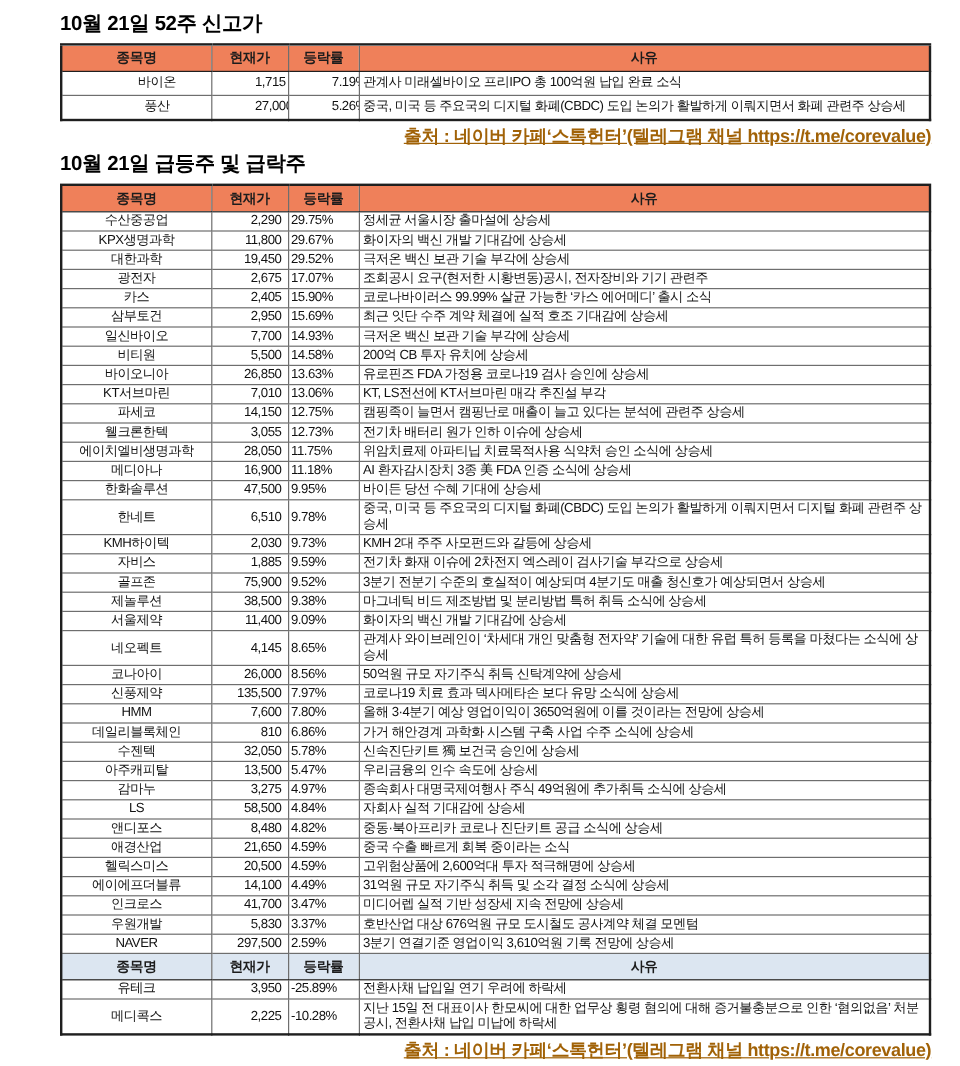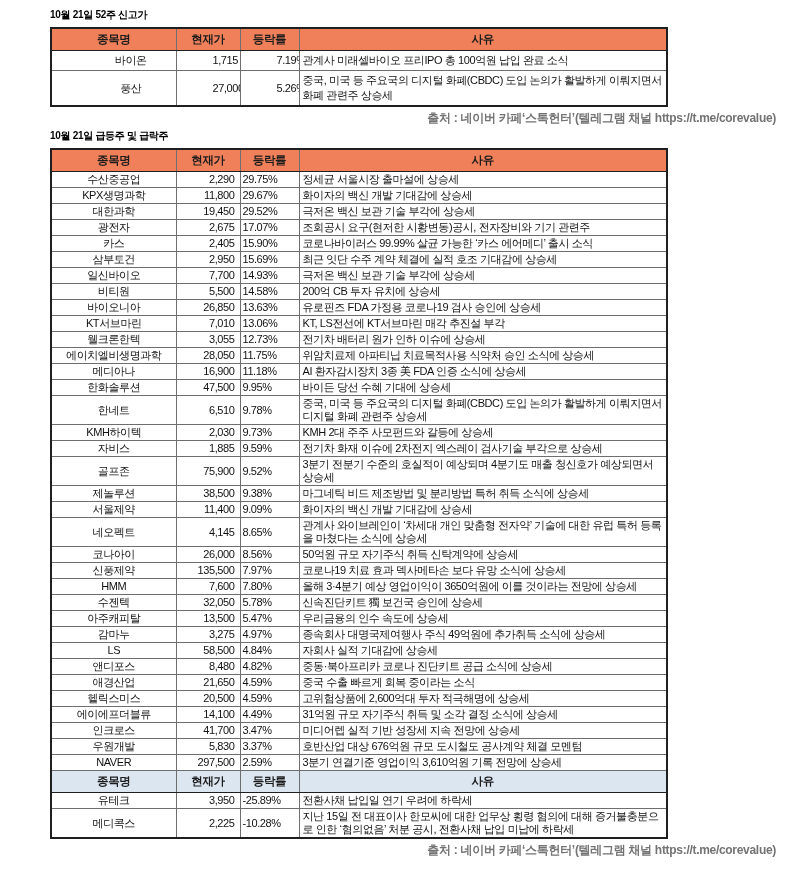--- a/index.html
+++ b/index.html
@@ -5,26 +5,26 @@
   html,body{margin:0;padding:0;background:#ffffff;}
   body{
     width:800px;height:888px;overflow:hidden;
     font-family:"Liberation Sans","DejaVu Sans",sans-serif;
     color:var(--text,#111);
     -webkit-font-smoothing:antialiased;
   }
   .page{width:800px;height:888px;background:#fff;position:relative;}
   .section-title{
     margin:8px 0 5px 50px;
-    font-size:10px;font-weight:bold;color:#000;letter-spacing:-0.3px;
+    font-size:17px;font-weight:bold;color:#000;letter-spacing:-0.3px;
   }
   .section-title.second{margin-top:0;}
   table.stock-table{
     border-collapse:collapse;table-layout:fixed;
-    width:618px;margin-left:50px;
+    width:726px;margin-left:50px;
     border:2px solid var(--border-dark,#1f1f1f);
   }
   table.stock-table col.c1{width:125px;}
   table.stock-table col.c2{width:64px;}
   table.stock-table col.c3{width:59px;}
   th,td{
     border:1px solid var(--border-inner,#6e6e6e);
     font-size:11px;color:var(--text,#111);
     overflow:hidden;
   }
@@ -40,22 +40,23 @@
     border-top:1.5px solid var(--border-dark,#1f1f1f);
   }
   td{padding:1px 2px;line-height:13px;letter-spacing:-0.4px;}
   .t1 td{line-height:15px;padding-top:2px;padding-bottom:2px;padding-left:36px;}
   td.c-name{text-align:center;white-space:nowrap;}
   td.c-price{text-align:right;padding-right:5px;white-space:nowrap;}
   td.c-change{text-align:left;padding-right:2px;white-space:nowrap;}
   td.c-reason{text-align:left;padding-left:3px;}
   .source-line{
     width:726px;margin-left:50px;margin-top:3px;margin-bottom:2px;
-    text-align:right;font-size:12px;font-weight:bold;color:#737373;
+    text-align:right;font-size:15px;font-weight:bold;color:#a16207;
     letter-spacing:-0.3px;
+    text-decoration:underline;
   }
 </style>
 </head>
 <body>
 
 <div class="page">
 
   <div class="section-title">10월 21일 52주 신고가</div>
 
   <table class="stock-table t1">
@@ -163,20 +164,26 @@
           <td class="c-change">13.63%</td>
           <td class="c-reason">유로핀즈 FDA 가정용 코로나19 검사 승인에 상승세</td>
         </tr>
         <tr>
           <td class="c-name">KT서브마린</td>
           <td class="c-price">7,010</td>
           <td class="c-change">13.06%</td>
           <td class="c-reason">KT, LS전선에 KT서브마린 매각 추진설 부각</td>
         </tr>
         <tr>
+          <td class="c-name">파세코</td>
+          <td class="c-price">14,150</td>
+          <td class="c-change">12.75%</td>
+          <td class="c-reason">캠핑족이 늘면서 캠핑난로 매출이 늘고 있다는 분석에 관련주 상승세</td>
+        </tr>
+        <tr>
           <td class="c-name">웰크론한텍</td>
           <td class="c-price">3,055</td>
           <td class="c-change">12.73%</td>
           <td class="c-reason">전기차 배터리 원가 인하 이슈에 상승세</td>
         </tr>
         <tr>
           <td class="c-name">에이치엘비생명과학</td>
           <td class="c-price">28,050</td>
           <td class="c-change">11.75%</td>
           <td class="c-reason">위암치료제 아파티닙 치료목적사용 식약처 승인 소식에 상승세</td>
@@ -245,20 +252,26 @@
           <td class="c-name">신풍제약</td>
           <td class="c-price">135,500</td>
           <td class="c-change">7.97%</td>
           <td class="c-reason">코로나19 치료 효과 덱사메타손 보다 유망 소식에 상승세</td>
         </tr>
         <tr>
           <td class="c-name">HMM</td>
           <td class="c-price">7,600</td>
           <td class="c-change">7.80%</td>
           <td class="c-reason">올해 3·4분기 예상 영업이익이 3650억원에 이를 것이라는 전망에 상승세</td>
+        </tr>
+        <tr>
+          <td class="c-name">데일리블록체인</td>
+          <td class="c-price">810</td>
+          <td class="c-change">6.86%</td>
+          <td class="c-reason">가거 해안경계 과학화 시스템 구축 사업 수주 소식에 상승세</td>
         </tr>
         <tr>
           <td class="c-name">수젠텍</td>
           <td class="c-price">32,050</td>
           <td class="c-change">5.78%</td>
           <td class="c-reason">신속진단키트 獨 보건국 승인에 상승세</td>
         </tr>
         <tr>
           <td class="c-name">아주캐피탈</td>
           <td class="c-price">13,500</td>

